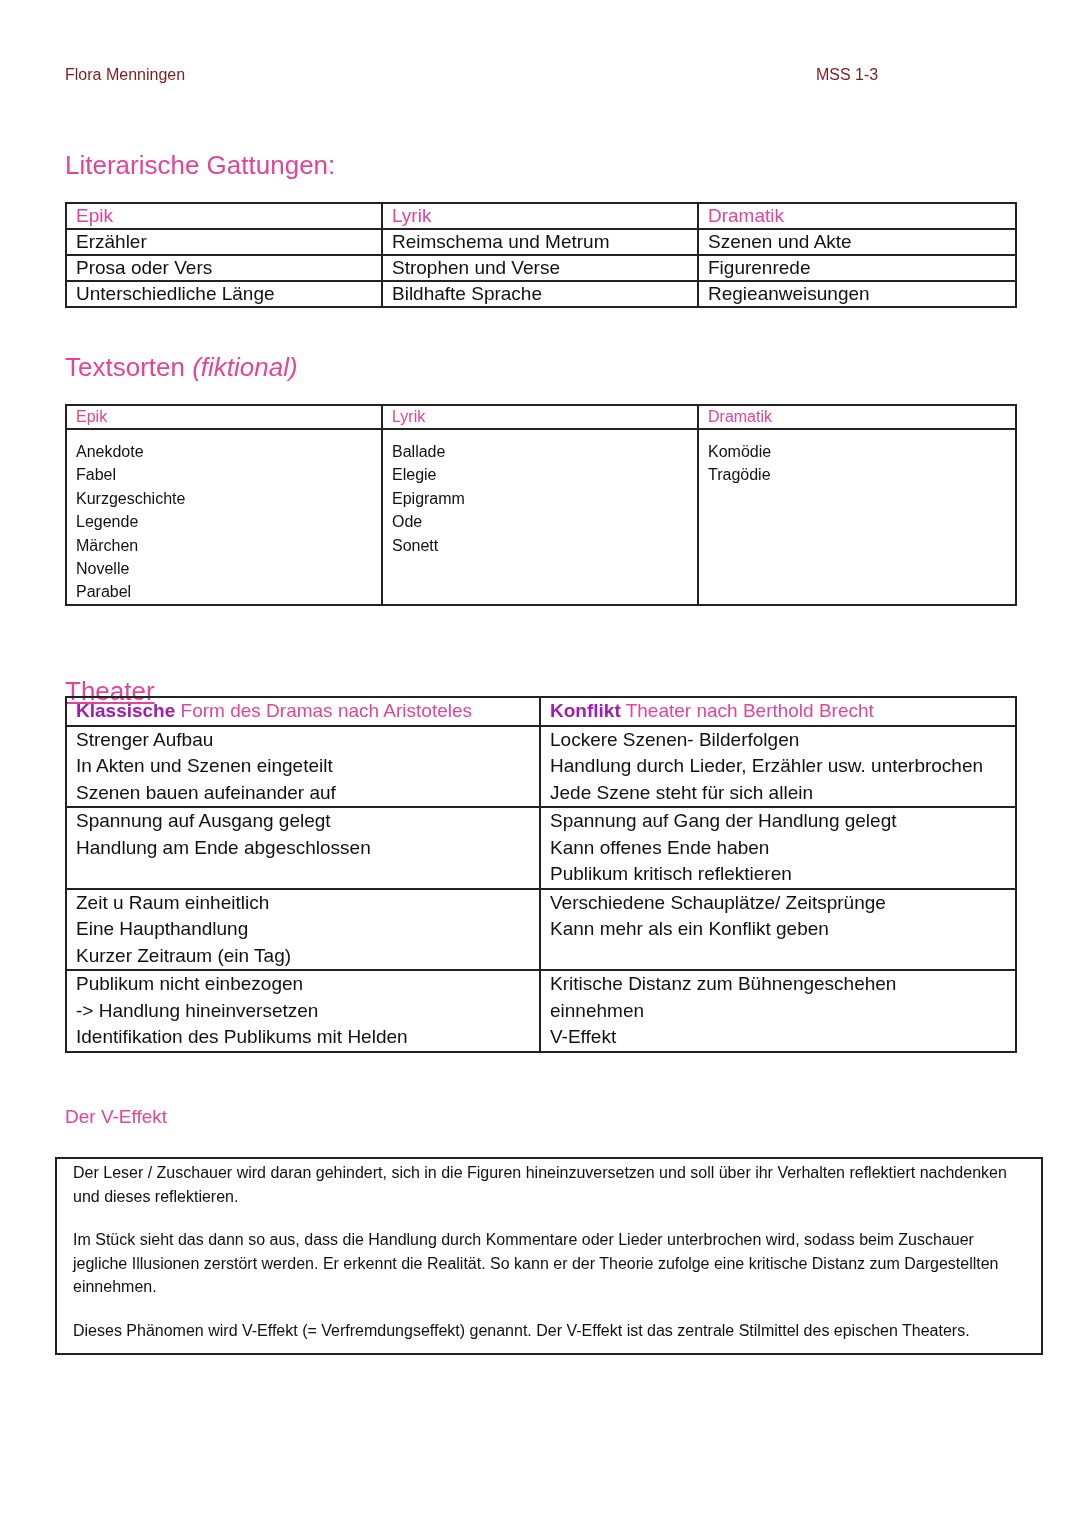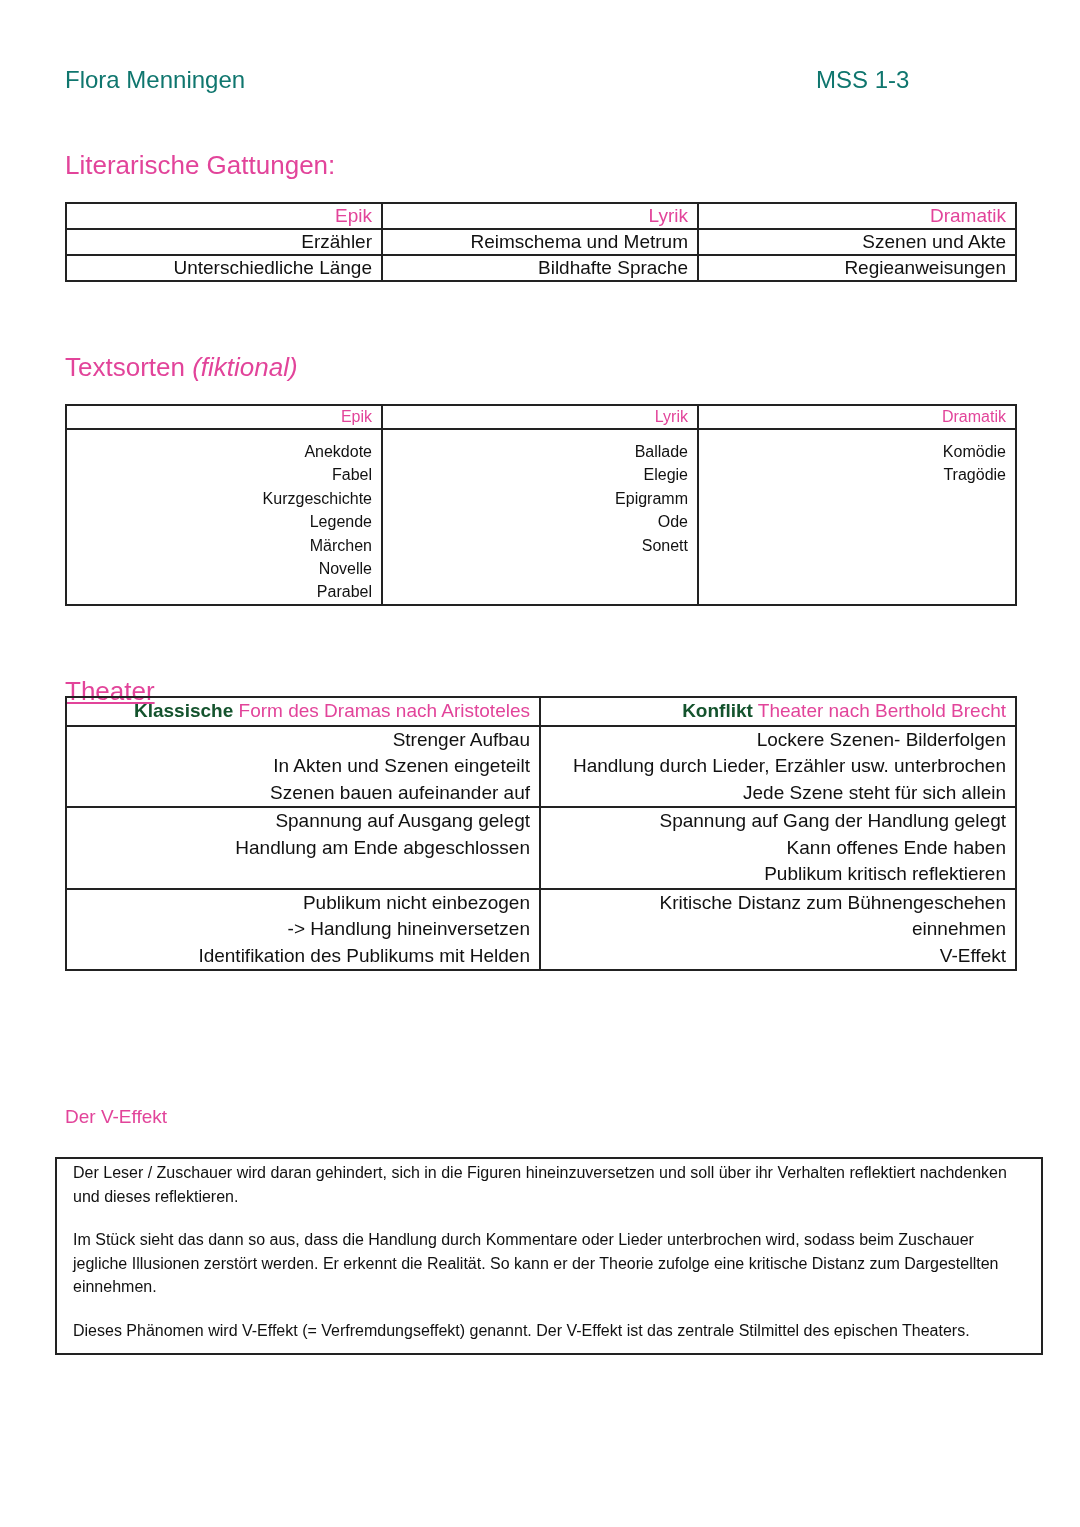--- a/index.html
+++ b/index.html
@@ -1,28 +1,28 @@
 <!DOCTYPE html>
 <html><head>
 <meta charset="utf-8">
 <style>
   html, body { margin: 0; padding: 0; background: #ffffff; }
   body {
     width: 1080px; height: 1527px; position: relative; overflow: hidden;
     font-family: "Liberation Sans", "DejaVu Sans", sans-serif; color: #111;
   }
   .abs { position: absolute; }
-  .header-text { font-size: 24px; color: #0f766e; }
+  .header-text { font-size: 16px; color: #7f1d1d; }
   .section-title { font-size: 26px; color: #e2449a; }
   .section-title .em { font-style: italic; }
   .pink { color: #e2449a; }
-  .pink-bold { color: #14532d; font-weight: bold; }
+  .pink-bold { color: #a21caf; font-weight: bold; }
 
   table.grid { border-collapse: collapse; position: absolute; table-layout: fixed; }
-  table.grid td { border: 2px solid #222; vertical-align: top; padding: 0 9px; text-align: right; }
+  table.grid td { border: 2px solid #222; vertical-align: top; padding: 0 9px; }
 
   
   #t1 { left: 65px; top: 202px; width: 950px; font-size: 19px; }
   #t1 td { height: 24px; line-height: 24px; }
 
   
   #t2 { left: 65px; top: 404px; width: 950px; font-size: 16px; }
   #t2 td.head { height: 22px; line-height: 22px; }
   #t2 td.body { height: 160px; line-height: 23.4px; padding-top: 10px; }
   #t2 .item { display: block; }
@@ -59,20 +59,25 @@
   <tbody>
       <tr>
     <td class="pink">Epik</td>
     <td class="pink">Lyrik</td>
     <td class="pink">Dramatik</td>
   </tr>
   <tr>
     <td>Erzähler</td>
     <td>Reimschema und Metrum</td>
     <td>Szenen und Akte</td>
+  </tr>
+  <tr>
+    <td>Prosa oder Vers</td>
+    <td>Strophen und Verse</td>
+    <td>Figurenrede</td>
   </tr>
   <tr>
     <td>Unterschiedliche Länge</td>
     <td>Bildhafte Sprache</td>
     <td>Regieanweisungen</td>
   </tr>
 </tbody>
   </table>
 
 <div class="abs section-title" style="left:65px; top:352px;">
@@ -151,20 +156,31 @@
       <span class="line">Handlung am Ende abgeschlossen</span>
     </td>
     <td class="cell">
       <span class="line">Spannung auf Gang der Handlung gelegt</span>
       <span class="line">Kann offenes Ende haben</span>
       <span class="line">Publikum kritisch reflektieren</span>
     </td>
   </tr>
   <tr>
     <td class="cell">
+      <span class="line">Zeit u Raum einheitlich</span>
+      <span class="line">Eine Haupthandlung</span>
+      <span class="line">Kurzer Zeitraum (ein Tag)</span>
+    </td>
+    <td class="cell">
+      <span class="line">Verschiedene Schauplätze/ Zeitsprünge</span>
+      <span class="line">Kann mehr als ein Konflikt geben</span>
+    </td>
+  </tr>
+  <tr>
+    <td class="cell">
       <span class="line">Publikum nicht einbezogen</span>
       <span class="line">-&gt; Handlung hineinversetzen</span>
       <span class="line">Identifikation des Publikums mit Helden</span>
     </td>
     <td class="cell">
       <span class="line">Kritische Distanz zum Bühnengeschehen</span>
       <span class="line">einnehmen</span>
       <span class="line">V-Effekt</span>
     </td>
   </tr>

